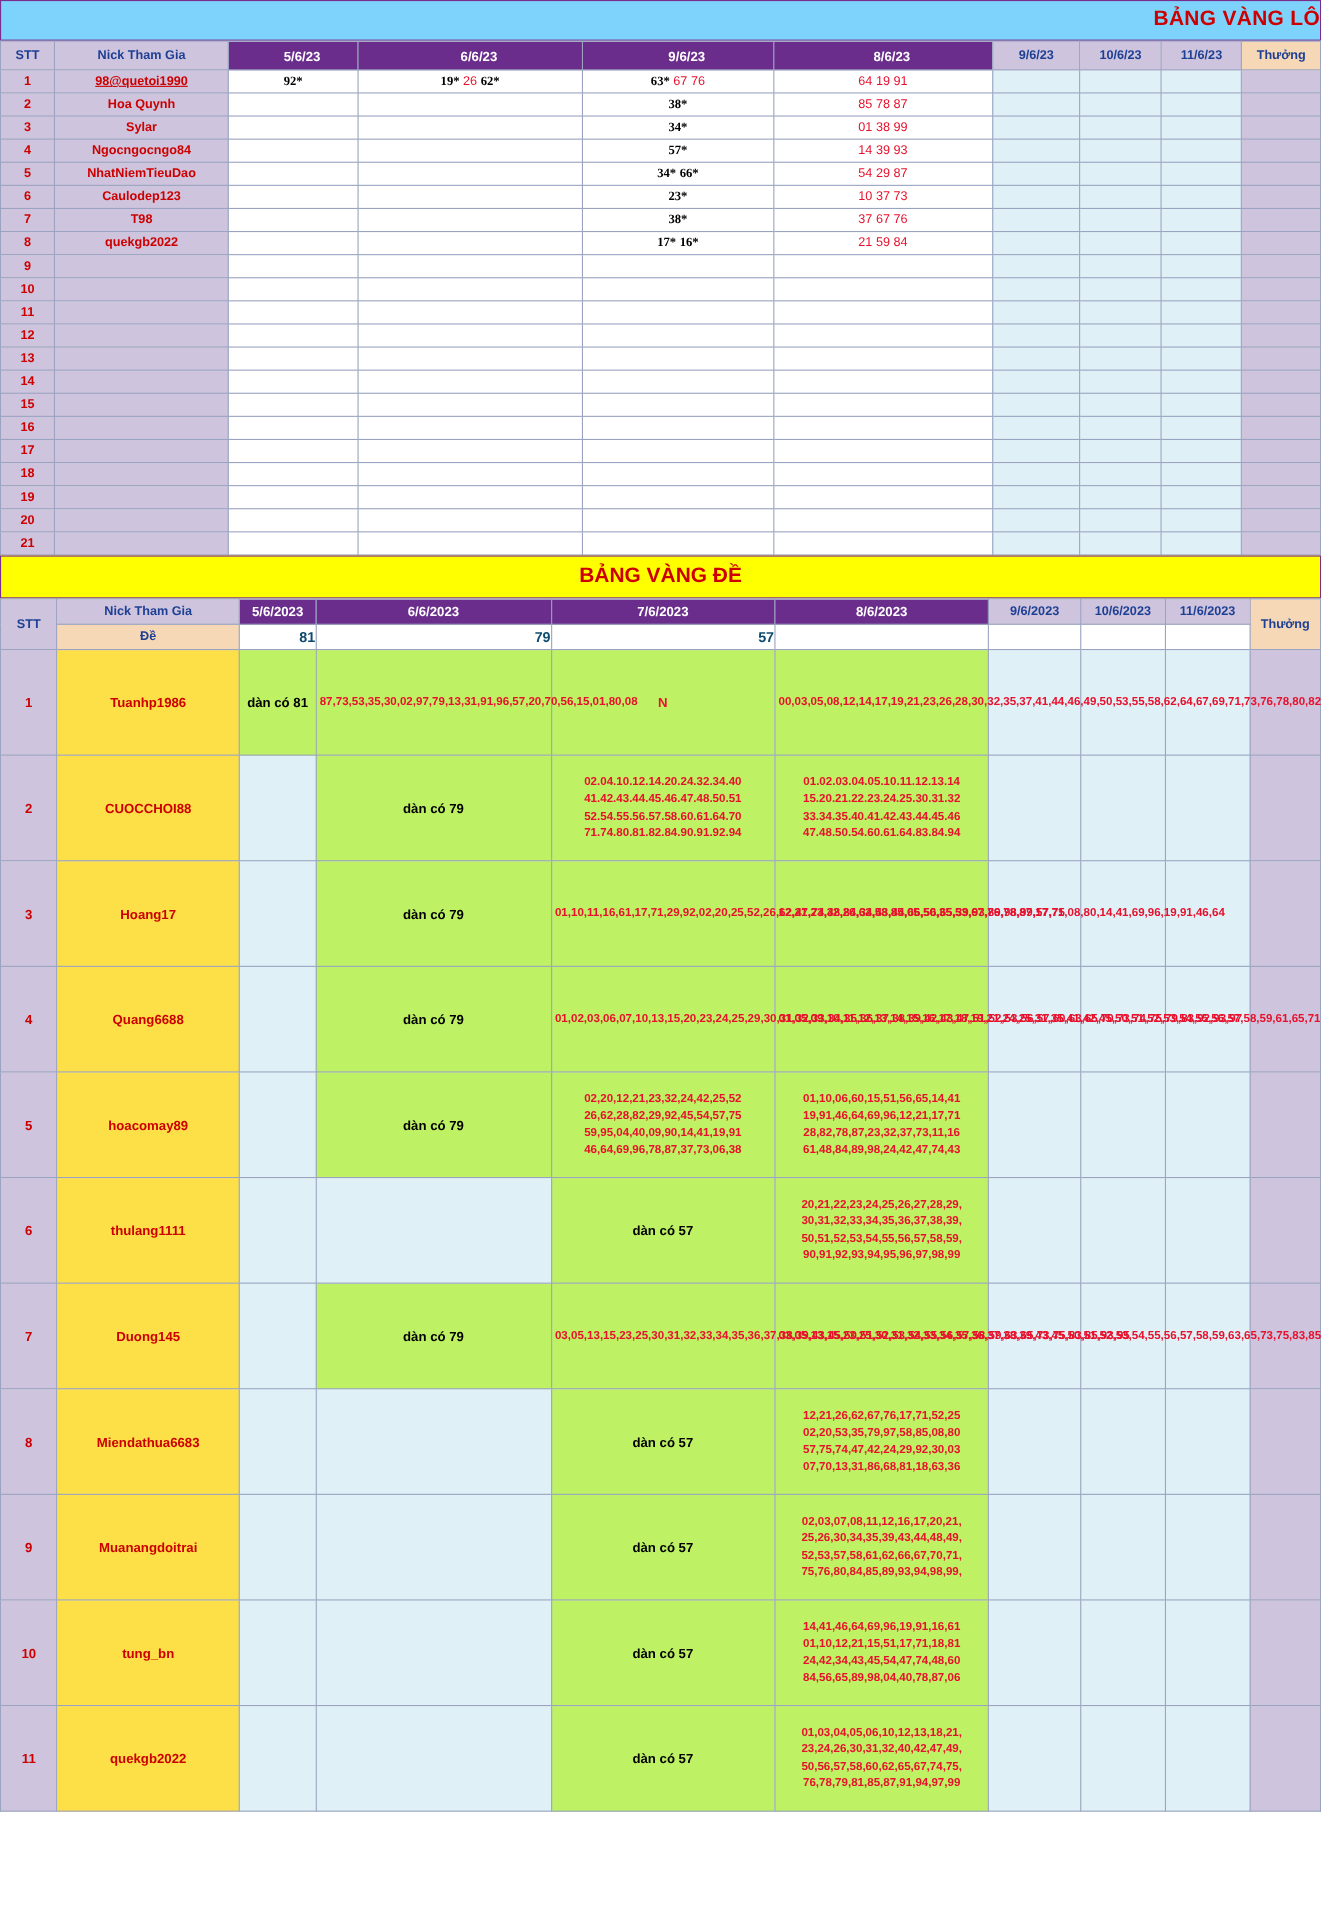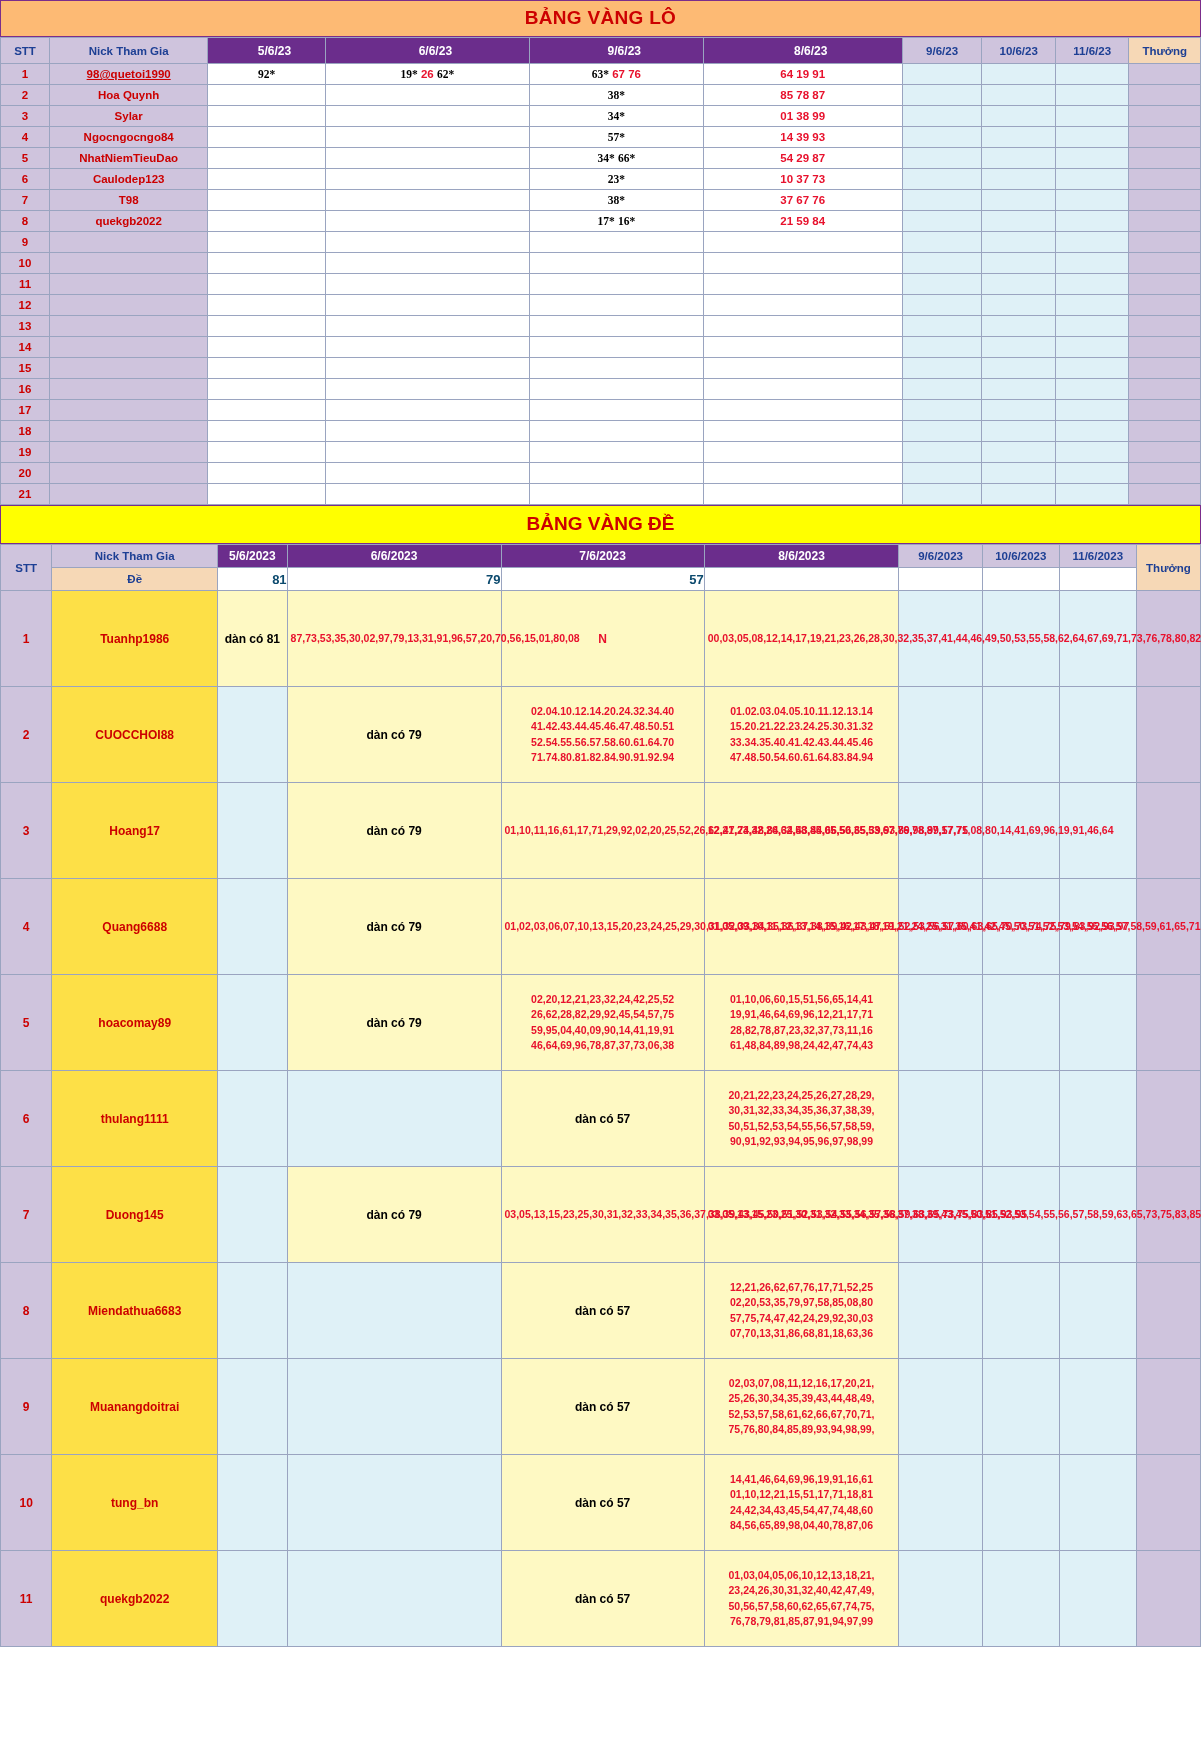--- a/index.html
+++ b/index.html
@@ -1,22 +1,22 @@
 <!DOCTYPE html>
 <html><head>
 <meta charset="utf-8">
 <style>
   html,body{margin:0;padding:0;background:#ffffff;}
   body{font-family:"Liberation Sans", sans-serif;font-size:11px;color:#000;}
   .page{width:1201px;min-height:1743px;position:relative;background:#fff;}
 
   
   .banner{
-    background:#fdba74;color:#cc0000;font-weight:bold;font-size:19px;
-    text-align:center;padding:6px 0 7px 0;border:1px solid #7b2d8b;
+    background:#7dd3fc;color:#cc0000;font-weight:bold;font-size:19px;
+    text-align:right;padding:6px 0 7px 0;border:1px solid #7b2d8b;
     letter-spacing:.3px;
   }
   .banner2{
     background:#ffff00;color:#cc0000;font-weight:bold;font-size:19px;
     text-align:center;padding:7px 0 8px 0;border:1px solid #7b2d8b;
   }
 
   table{border-collapse:collapse;width:100%;table-layout:fixed;}
   td,th{border:1px solid #9aa4c0;padding:0;}
 
@@ -28,40 +28,40 @@
   .t1 th.dayhdr{background:#6b2d8c;color:#ffffff;font-size:12px;padding-left:16px;}
   .t1 th.daylite{background:#cfc4dd;color:#1d3f94;font-size:11.5px;}
   .t1 th.reward{background:#f6d8b6;color:#1d3f94;}
   .t1 td{height:20px;text-align:center;font-size:11.5px;}
   .t1 td.stt{background:#cfc4dd;color:#cc0000;font-weight:bold;}
   .t1 td.nick{background:#cfc4dd;color:#cc0000;font-weight:bold;}
   .t1 td.cell{background:#dff1f7;}
   .t1 td.cell.white{background:#ffffff;}
   .t1 td.rw{background:#cfc4dd;}
   .t1 td .blk{color:#000;font-weight:bold;font-family:Liberation Serif, serif;}
-  .t1 td .red{color:#e8112d;font-weight:bold;}
+  .t1 td .red{color:#e8112d;font-weight:normal;}
   .t1 .ul{text-decoration:underline;}
 
   
   .t2 th{
     background:#cfc4dd;color:#1d3f94;font-weight:bold;font-size:11.5px;
     height:22px;text-align:center;
   }
   .t2 th.dayhdr{background:#6b2d8c;color:#ffffff;font-size:12px;margin-top:36px;}
   .t2 th.daylite{background:#cfc4dd;color:#1d3f94;font-size:11.5px;}
   .t2 th.reward{background:#f6d8b6;color:#1d3f94;}
   .t2 th.sttcol{background:#cfc4dd;color:#1d3f94;}
   .t2 .derow th{background:#f6d8b6;color:#1d3f94;height:22px;}
   .t2 .derow td{background:#ffffff;color:#0c4a6e;font-weight:bold;font-size:13px;text-align:right;height:22px;}
   .t2 .derow td.empty{background:#ffffff;}
   .t2 td{vertical-align:middle;text-align:center;}
   .t2 td.stt{background:#cfc4dd;color:#cc0000;font-weight:bold;font-size:12px;}
   .t2 td.nick{background:#fde047;color:#cc0000;font-weight:bold;font-size:12px;}
   .t2 td.cell{background:#dff1f7;}
-  .t2 td.cellw{background:#fef9c3;}
+  .t2 td.cellw{background:#bef264;}
   .t2 td.rw{background:#cfc4dd;}
   .t2 .nums{color:#e8112d;font-weight:bold;font-size:10.5px;line-height:1.45;padding:4px 3px;}
   .t2 .dan{color:#000;font-weight:bold;font-size:12px;}
   .t2 .nred{color:#e8112d;font-weight:bold;font-size:12px;}
 </style>
 </head>
 <body>
 
 <div class="page">
 

